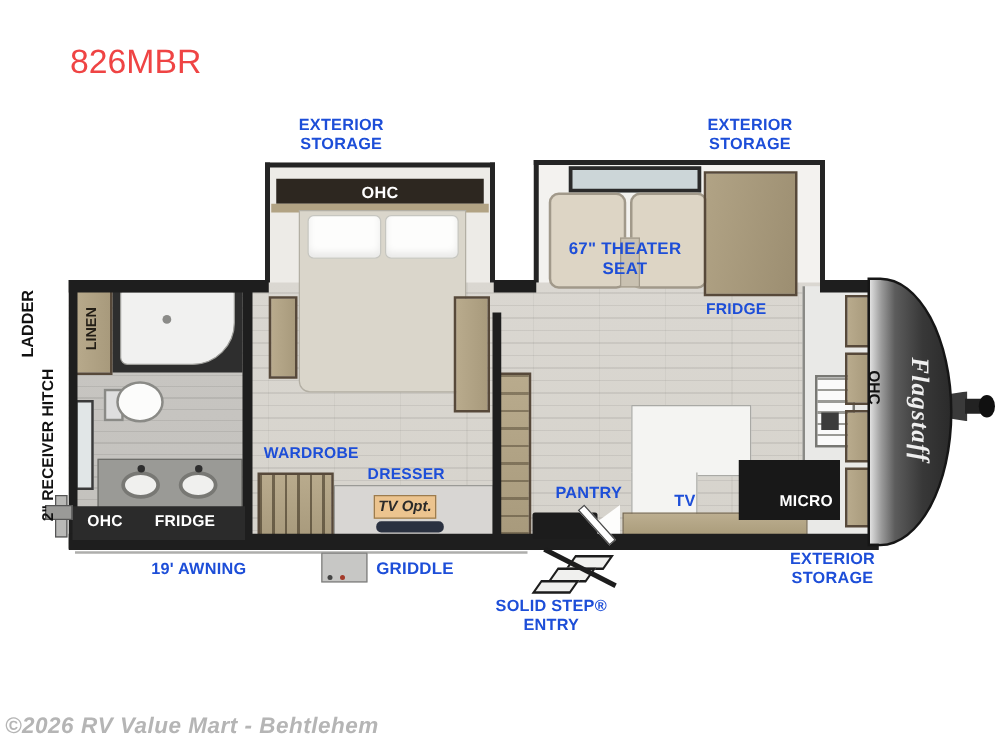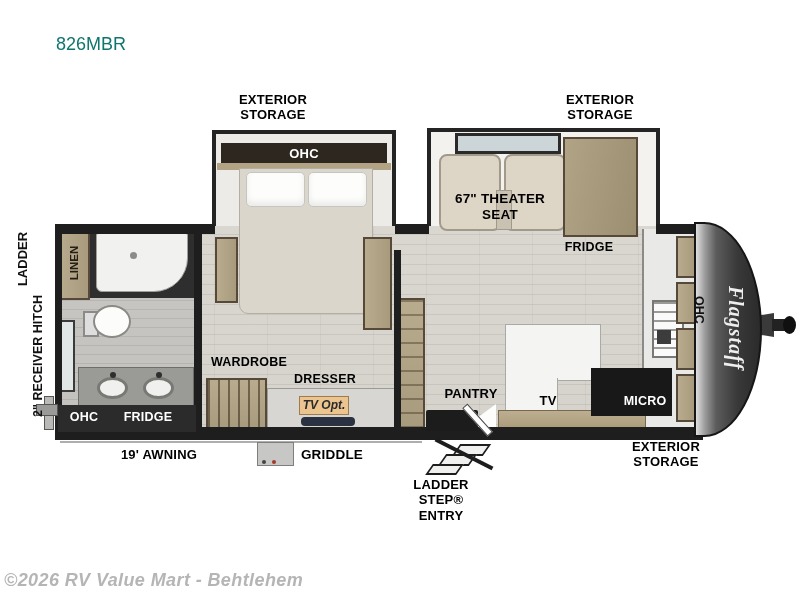--- a/index.html
+++ b/index.html
@@ -1,19 +1,19 @@
 <!DOCTYPE html>
 <html><head>
 <meta charset="utf-8">
 <style>
   html,body{margin:0;padding:0;background:#ffffff;}
   #canvas{position:relative;width:800px;height:600px;background:#ffffff;overflow:hidden;
           font-family:"Liberation Sans",sans-serif;}
   .abs{position:absolute;}
-  .lbl{position:absolute;font-weight:bold;color:#000000;text-align:center;line-height:1.18;
+  .lbl{position:absolute;font-weight:bold;color:#1d4ed8;text-align:center;line-height:1.18;
        font-size:13px;letter-spacing:.2px;z-index:9;}
   .lbl.white{color:#fff;}
   .vlabel{position:absolute;font-weight:bold;color:#111;white-space:nowrap;z-index:9;
           transform:translate(-50%,-50%) rotate(-90deg);}
   .vlabel.cw{transform:translate(-50%,-50%) rotate(90deg);}
   .floor{background:
      repeating-linear-gradient(180deg, rgba(0,0,0,.07) 0 1px, rgba(0,0,0,0) 1px 10px),
      repeating-linear-gradient(90deg, rgba(0,0,0,.04) 0 1px, rgba(0,0,0,0) 1px 53px),
      linear-gradient(#dad7d1,#d6d3cc);}
   .bathfloor{background:
@@ -26,21 +26,21 @@
   .pillow{position:absolute;background:#fdfdfc;border:1px solid #c6c6c0;border-radius:5px;box-shadow:inset 0 -4px 6px rgba(0,0,0,.08);}
   .burner{position:absolute;width:10px;height:10px;border-radius:50%;background:#e6e6e6;box-shadow:inset 0 0 0 2px #333;}
   .sinkoval{position:absolute;background:#f0f0ee;border:3px solid #787874;border-radius:50%;box-sizing:border-box;}
   .tread{position:absolute;background:#f0f0ee;border:2px solid #1d1d1d;transform:skewX(-35deg);box-sizing:border-box;z-index:6;}
 </style>
 </head>
 <body>
 
 <div id="canvas">
 
-  <div class="abs" style="left:56px;top:34px;font-size:18px;color:#0f766e;">826MBR</div>
+  <div class="abs" style="left:56px;top:34px;font-size:27px;color:#ef4444;">826MBR</div>
 
   <div class="lbl" style="left:213px;top:92px;width:120px;">
     <span>EXTERIOR</span><br>
     <span>STORAGE</span>
   </div>
   <div class="lbl" style="left:540px;top:92px;width:120px;">
     <span>EXTERIOR</span><br>
     <span>STORAGE</span>
   </div>
 
@@ -159,21 +159,21 @@
   <div class="abs" style="left:272px;top:460px;width:4px;height:4px;background:#a33a2a;border-radius:50%;z-index:7;"></div>
   <div class="lbl" style="left:297px;top:447px;width:70px;font-size:13.5px;">GRIDDLE</div>
 
   <div class="abs" style="left:462px;top:404px;width:34px;height:25px;background:#fdfdfc;clip-path:polygon(100% 0,100% 100%,0 100%);z-index:4;"></div>
   <div class="abs" style="left:474px;top:401px;width:5px;height:36px;background:#fff;border:1px solid #4a4a4a;transform:rotate(-42deg);z-index:5;"></div>
   <div class="tread" style="left:456px;top:444px;width:31px;height:12px;"></div>
   <div class="tread" style="left:442px;top:454px;width:31px;height:12px;"></div>
   <div class="tread" style="left:429px;top:464px;width:31px;height:11px;"></div>
   <div class="abs" style="left:432px;top:452px;width:64px;height:4px;background:#1d1d1d;transform:rotate(27deg);z-index:6;"></div>
   <div class="lbl" style="left:392px;top:477px;width:98px;font-size:13px;z-index:9;">
-    <span>LADDER STEP®</span><br>
+    <span>SOLID STEP®</span><br>
     <span>ENTRY</span>
   </div>
 
   <div class="lbl" style="left:606px;top:439px;width:120px;">
     <span>EXTERIOR</span><br>
     <span>STORAGE</span>
   </div>
 
   <div class="abs" style="left:4px;top:570px;font-size:18px;font-weight:bold;font-style:italic;color:#b5b5b5;letter-spacing:.4px;z-index:10;">©2026 RV Value Mart - Behtlehem</div>
 

